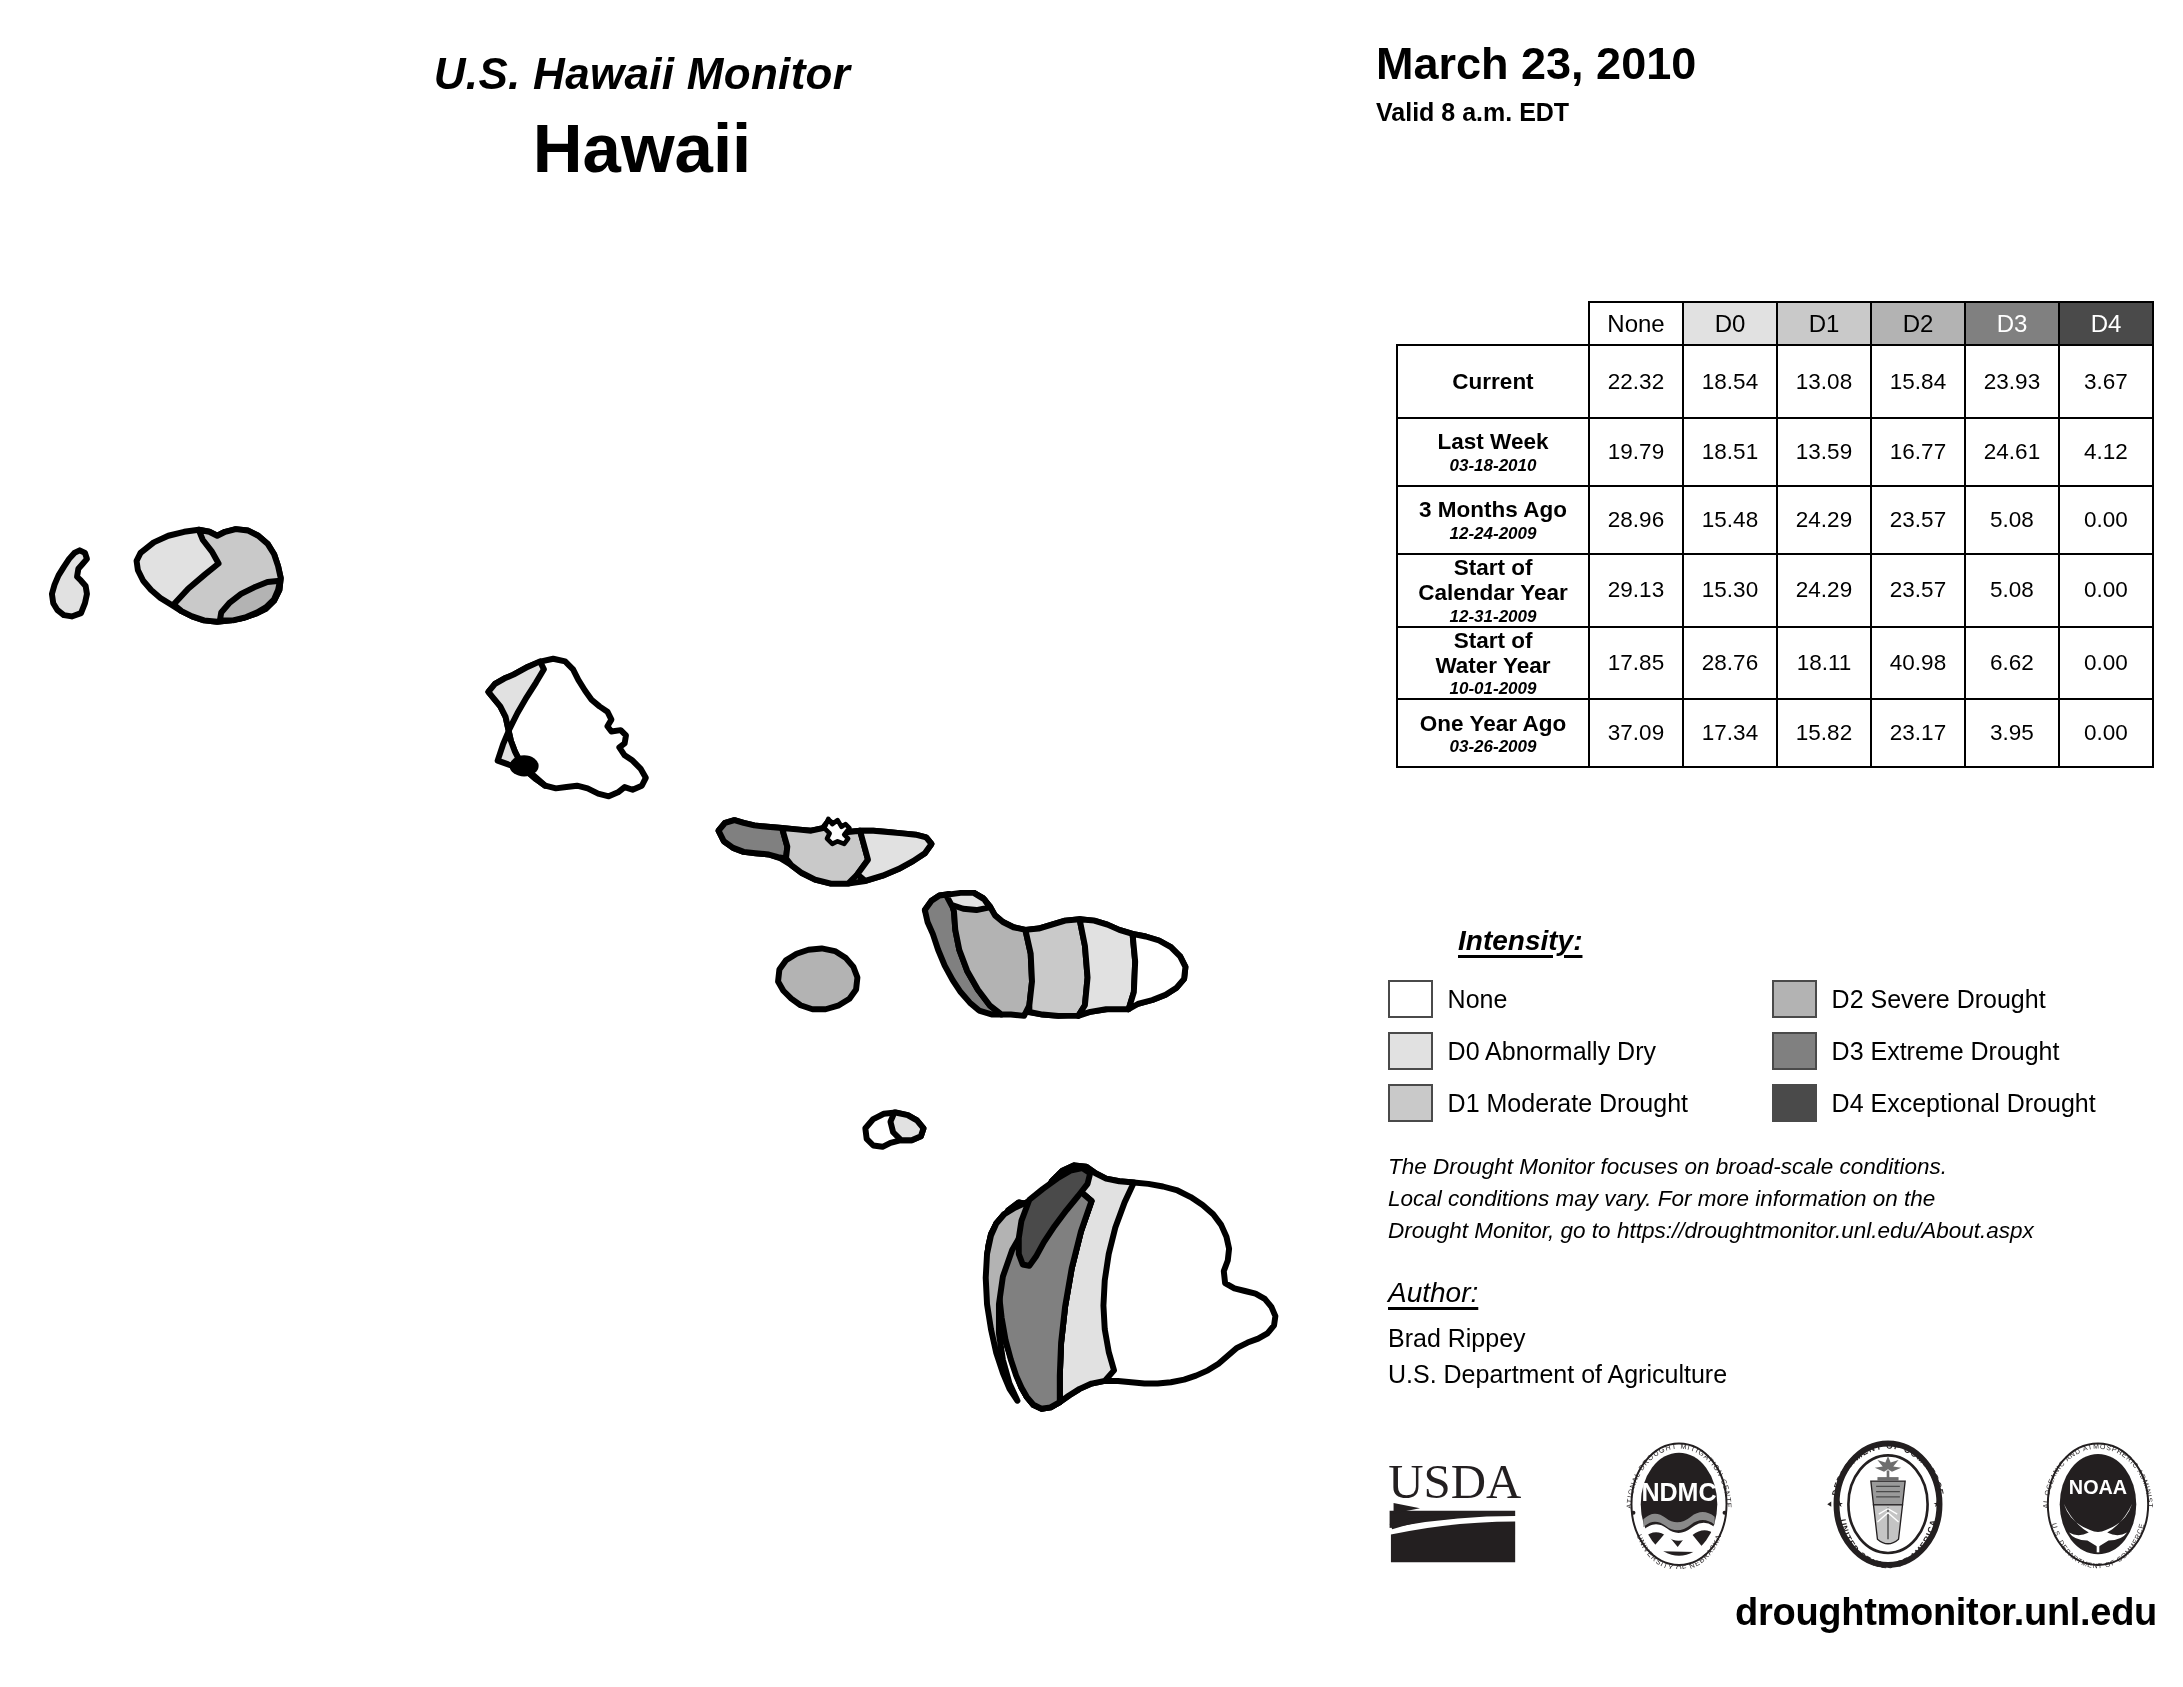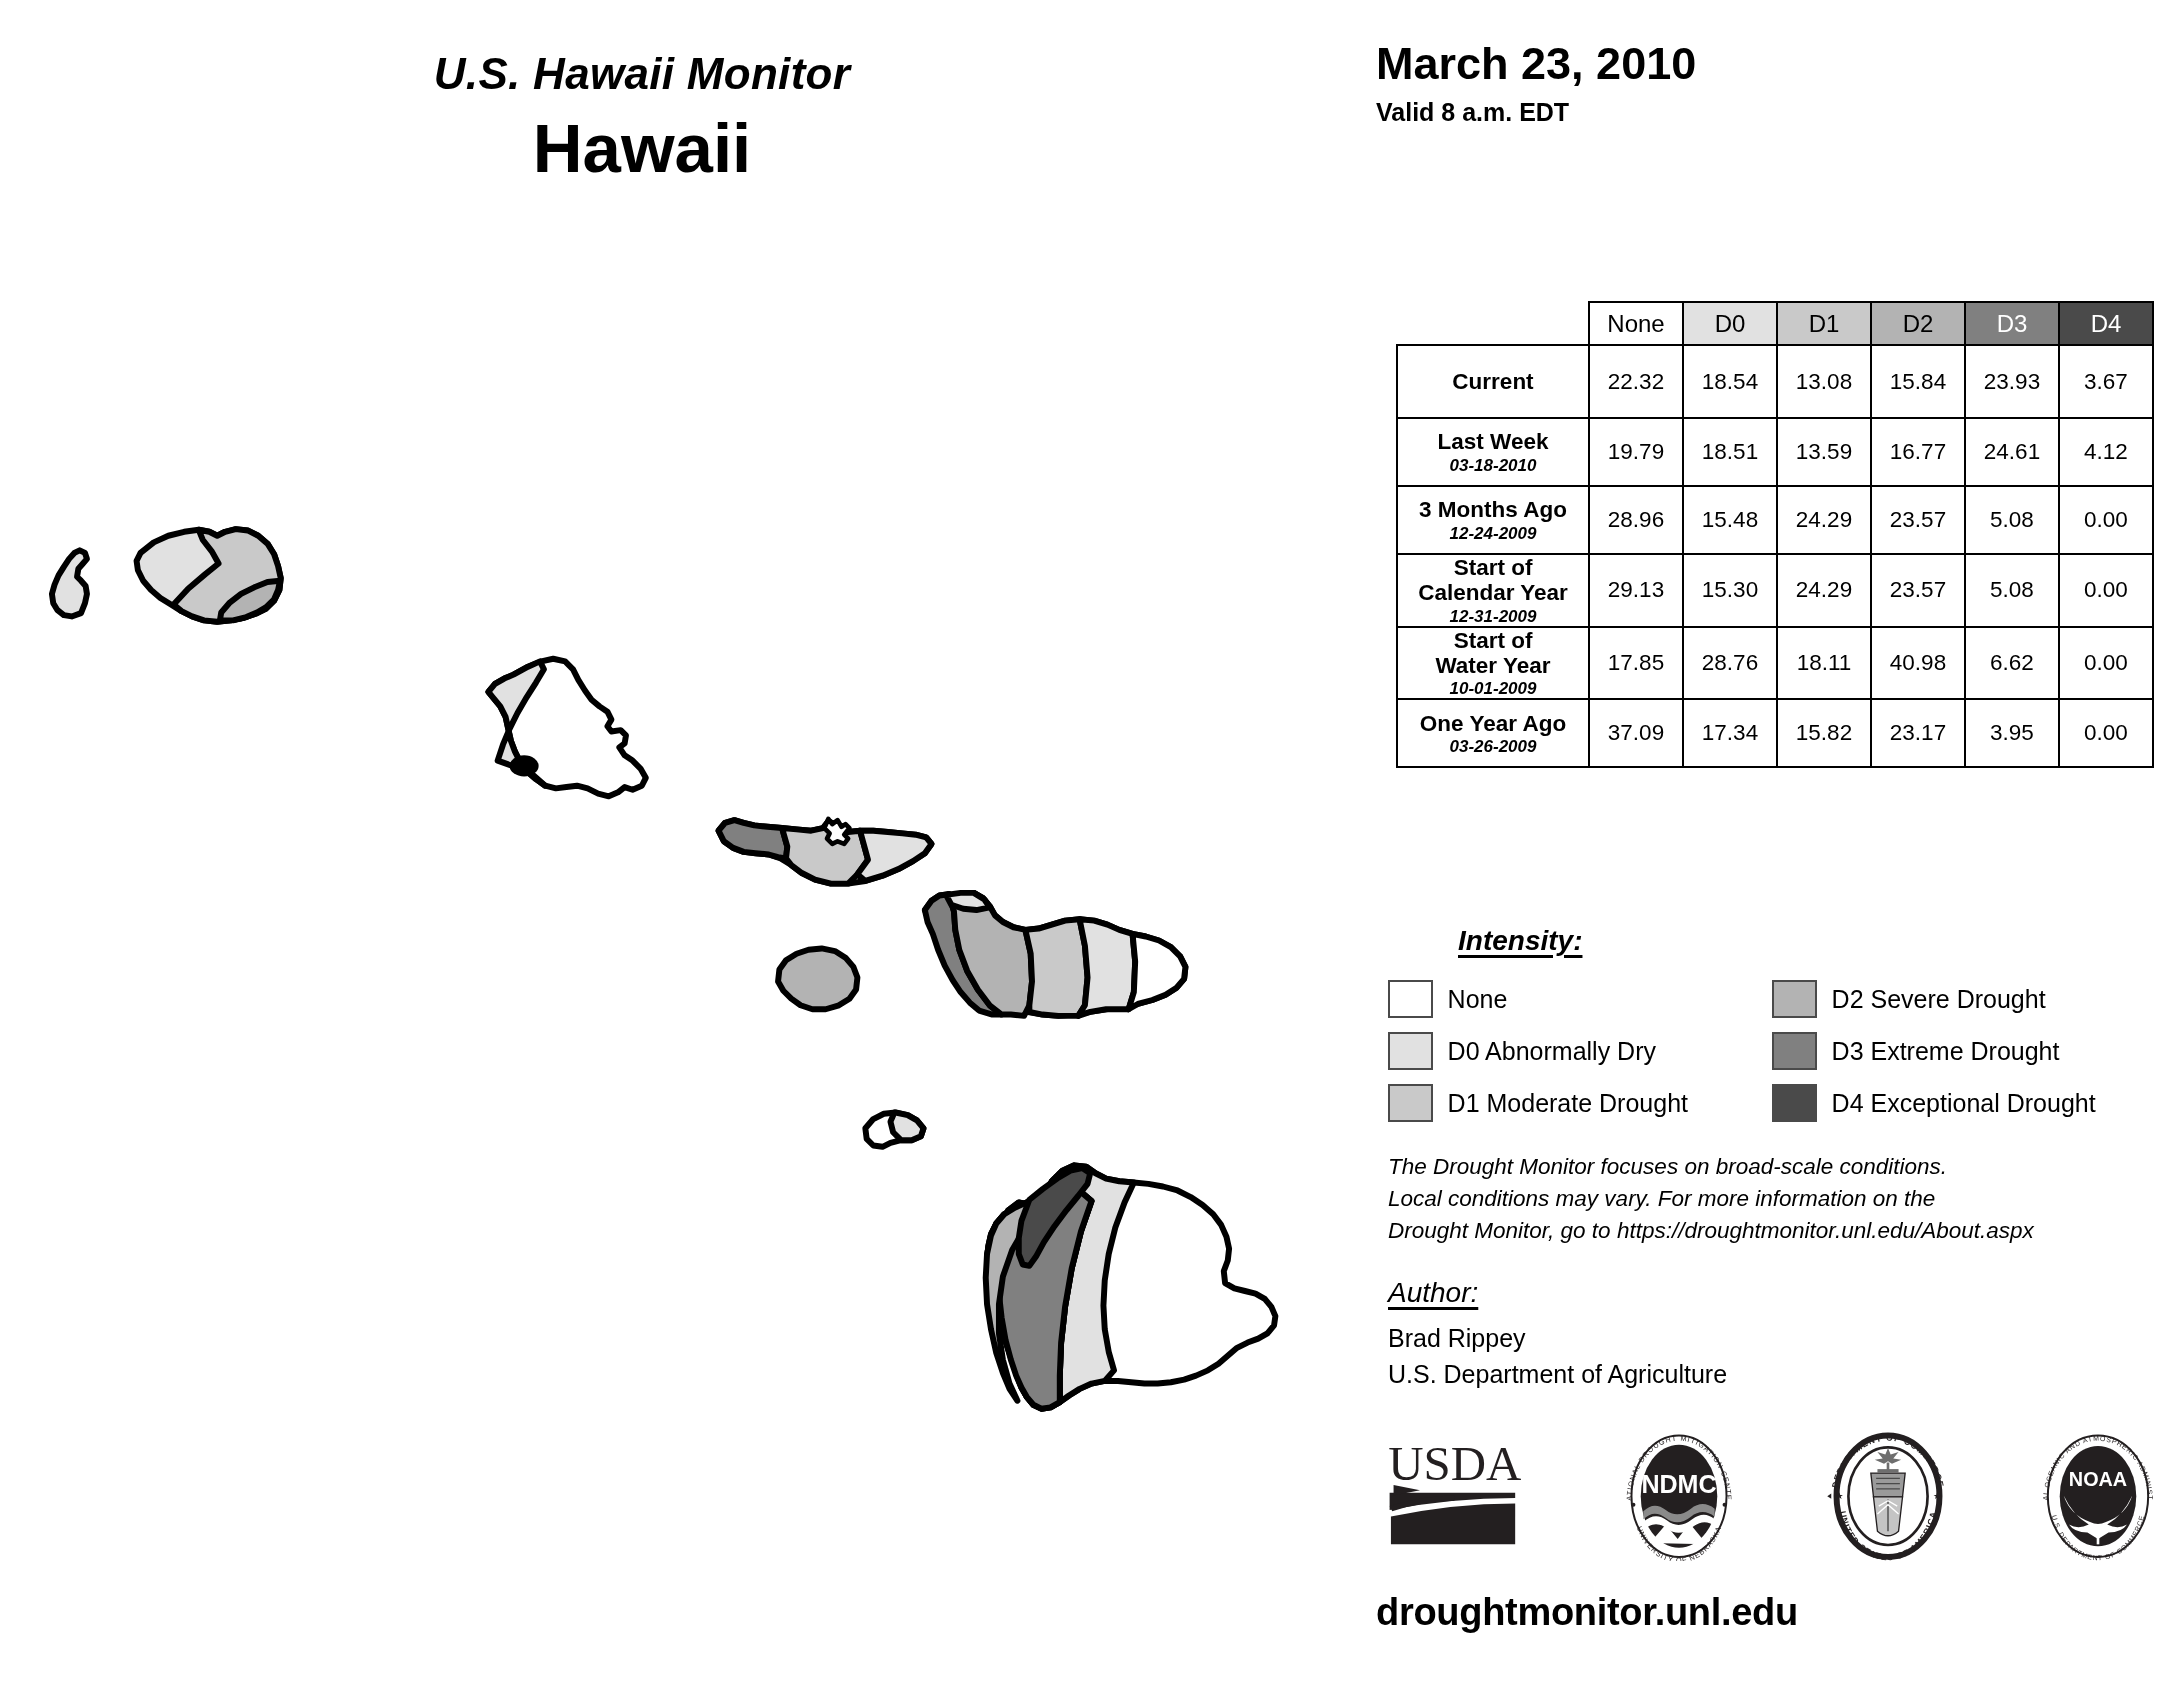--- a/index.html
+++ b/index.html
@@ -59,23 +59,23 @@
   
   #disclaimer{position:absolute;left:1388px;top:1151px;width:781px;
       font-size:22.5px;font-style:italic;line-height:1.42;}
   #author-heading{position:absolute;left:1388px;top:1277px;font-size:28px;
       font-style:italic;font-weight:normal;text-decoration:underline;
       text-underline-offset:4.6px;text-decoration-thickness:3.3px;}
   #author-lines{position:absolute;left:1388px;top:1320px;font-size:25px;line-height:1.45;}
 
   
   #logos{position:absolute;left:1383px;top:1432px;width:781px;height:139px;
-         display:flex;align-items:flex-start;justify-content:space-between;gap:29px;}
+         display:flex;align-items:flex-end;justify-content:space-between;gap:29px;}
   .logo{position:relative;}
-  #site-url{position:absolute;left:1376px;top:1591px;width:781px;text-align:left;
+  #site-url{position:absolute;left:1376px;top:1591px;width:781px;text-align:right;
      font-size:38px;font-weight:bold;letter-spacing:-0.3px;}
 
   
   #map{position:absolute;left:0px;top:463px;width:1363px;height:992px;}
   #map svg{display:block;width:100%;height:100%;}
 </style>
 </head>
 <body>
 
 <div id="title-block">

